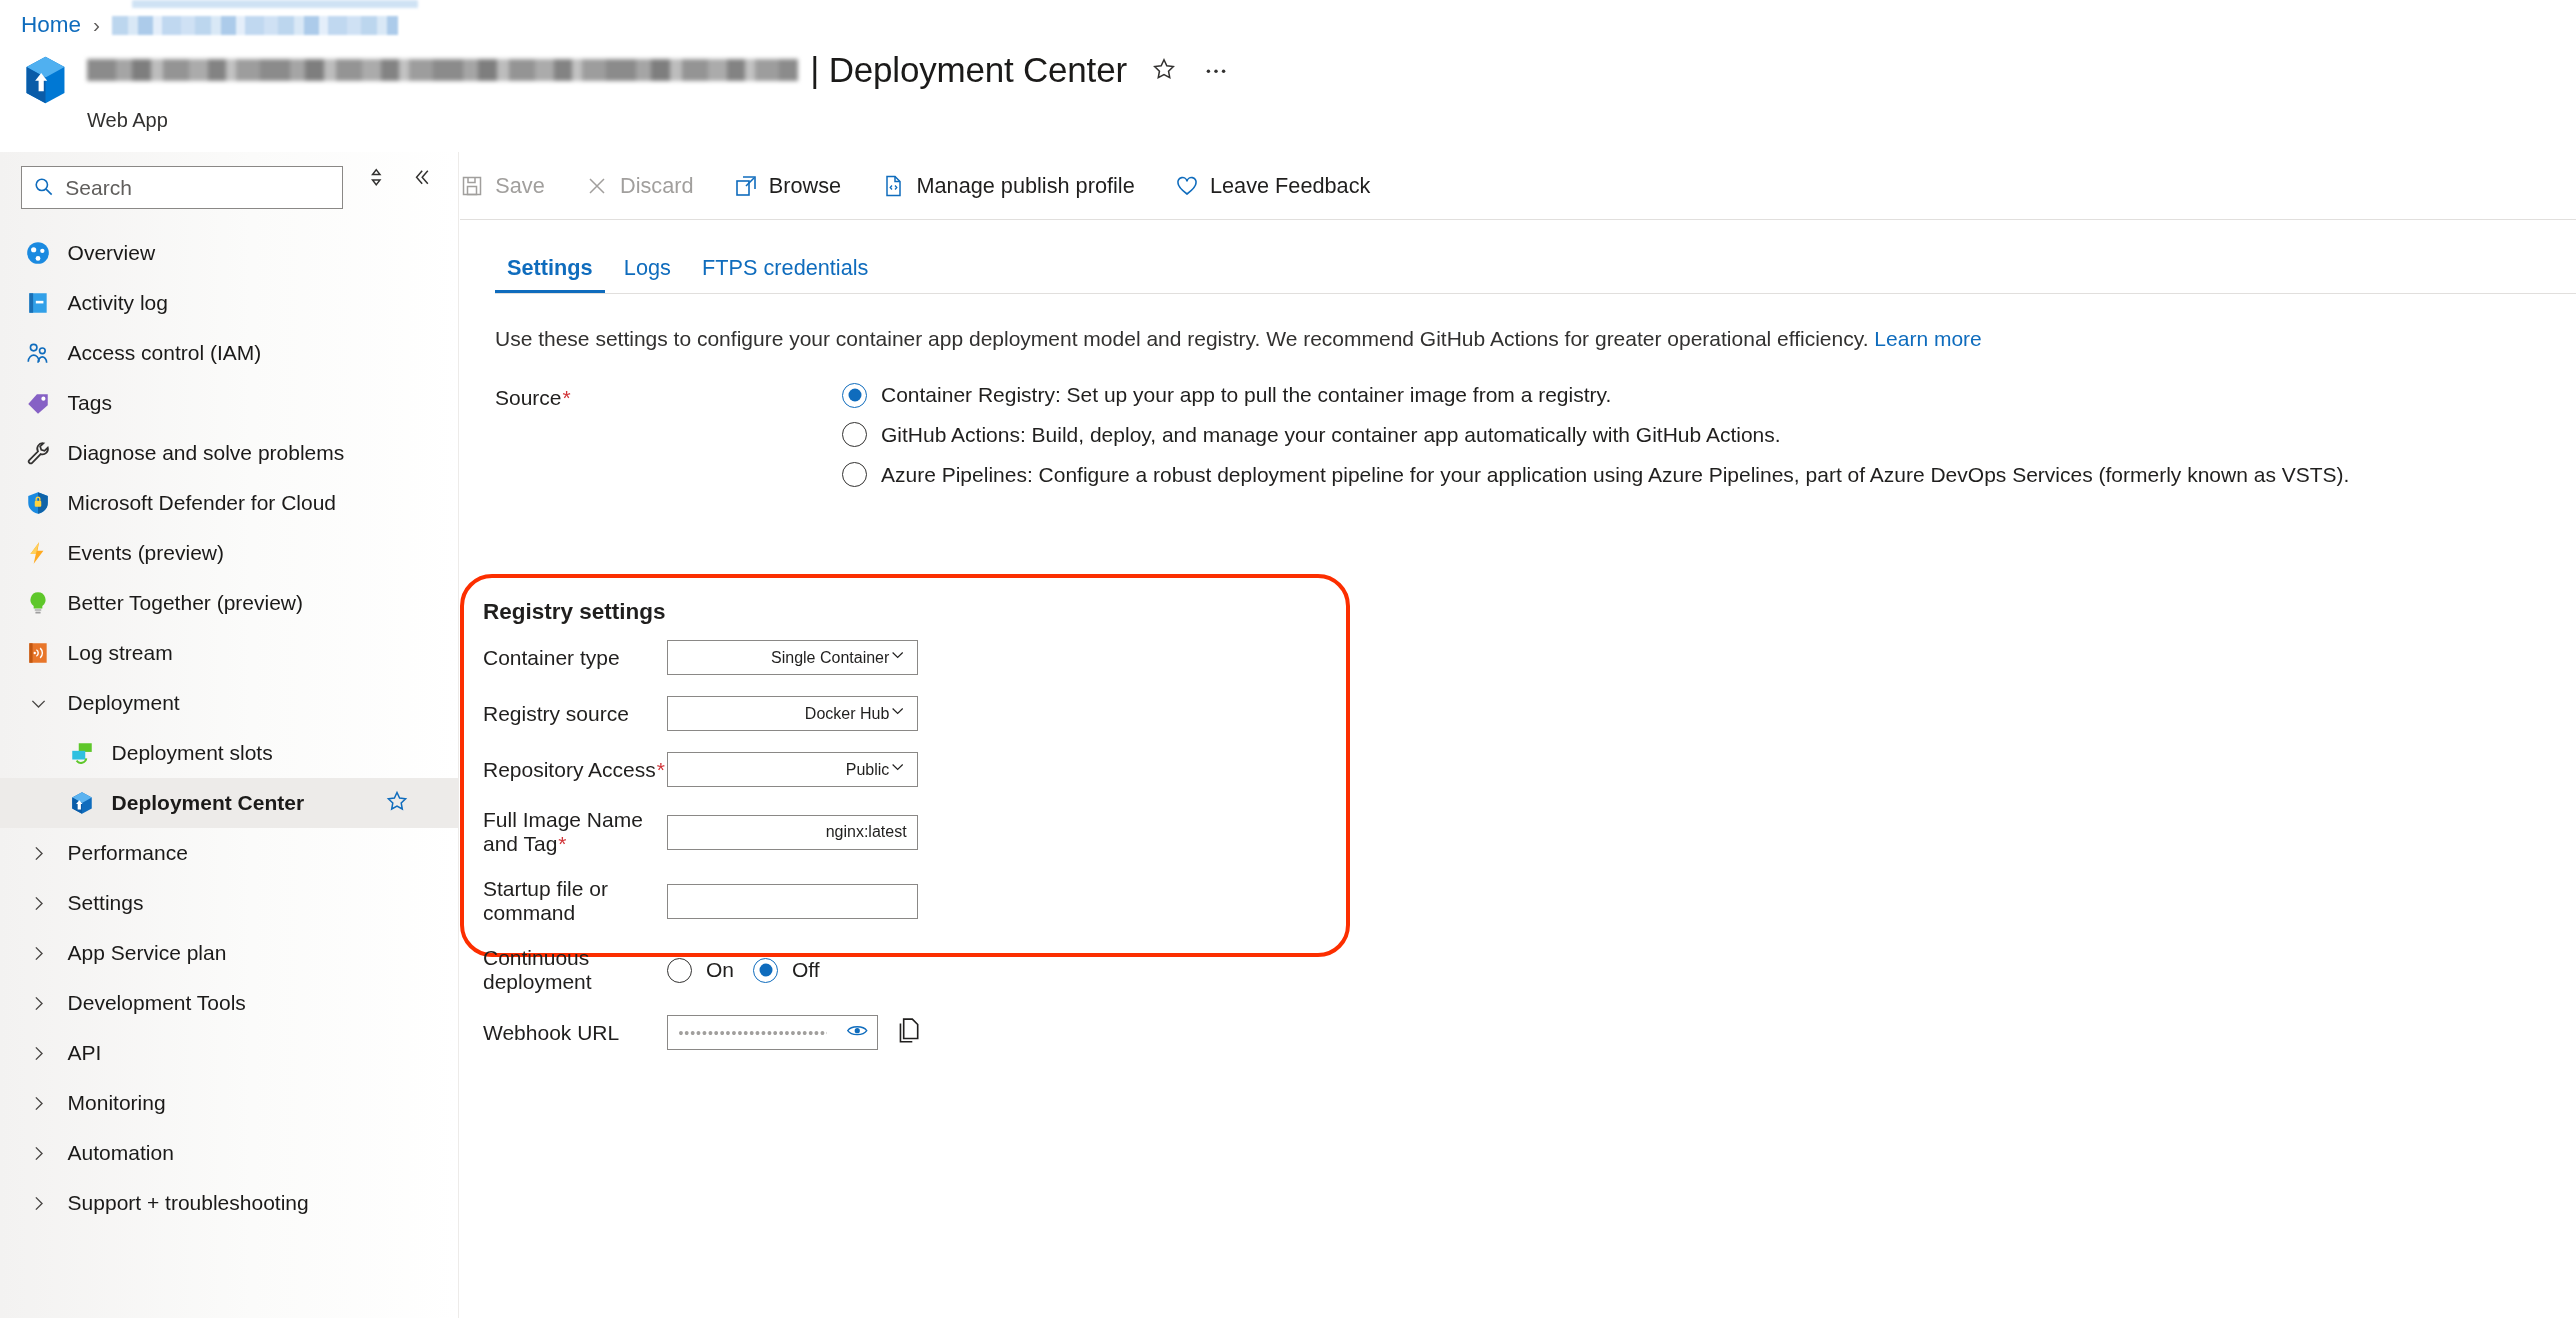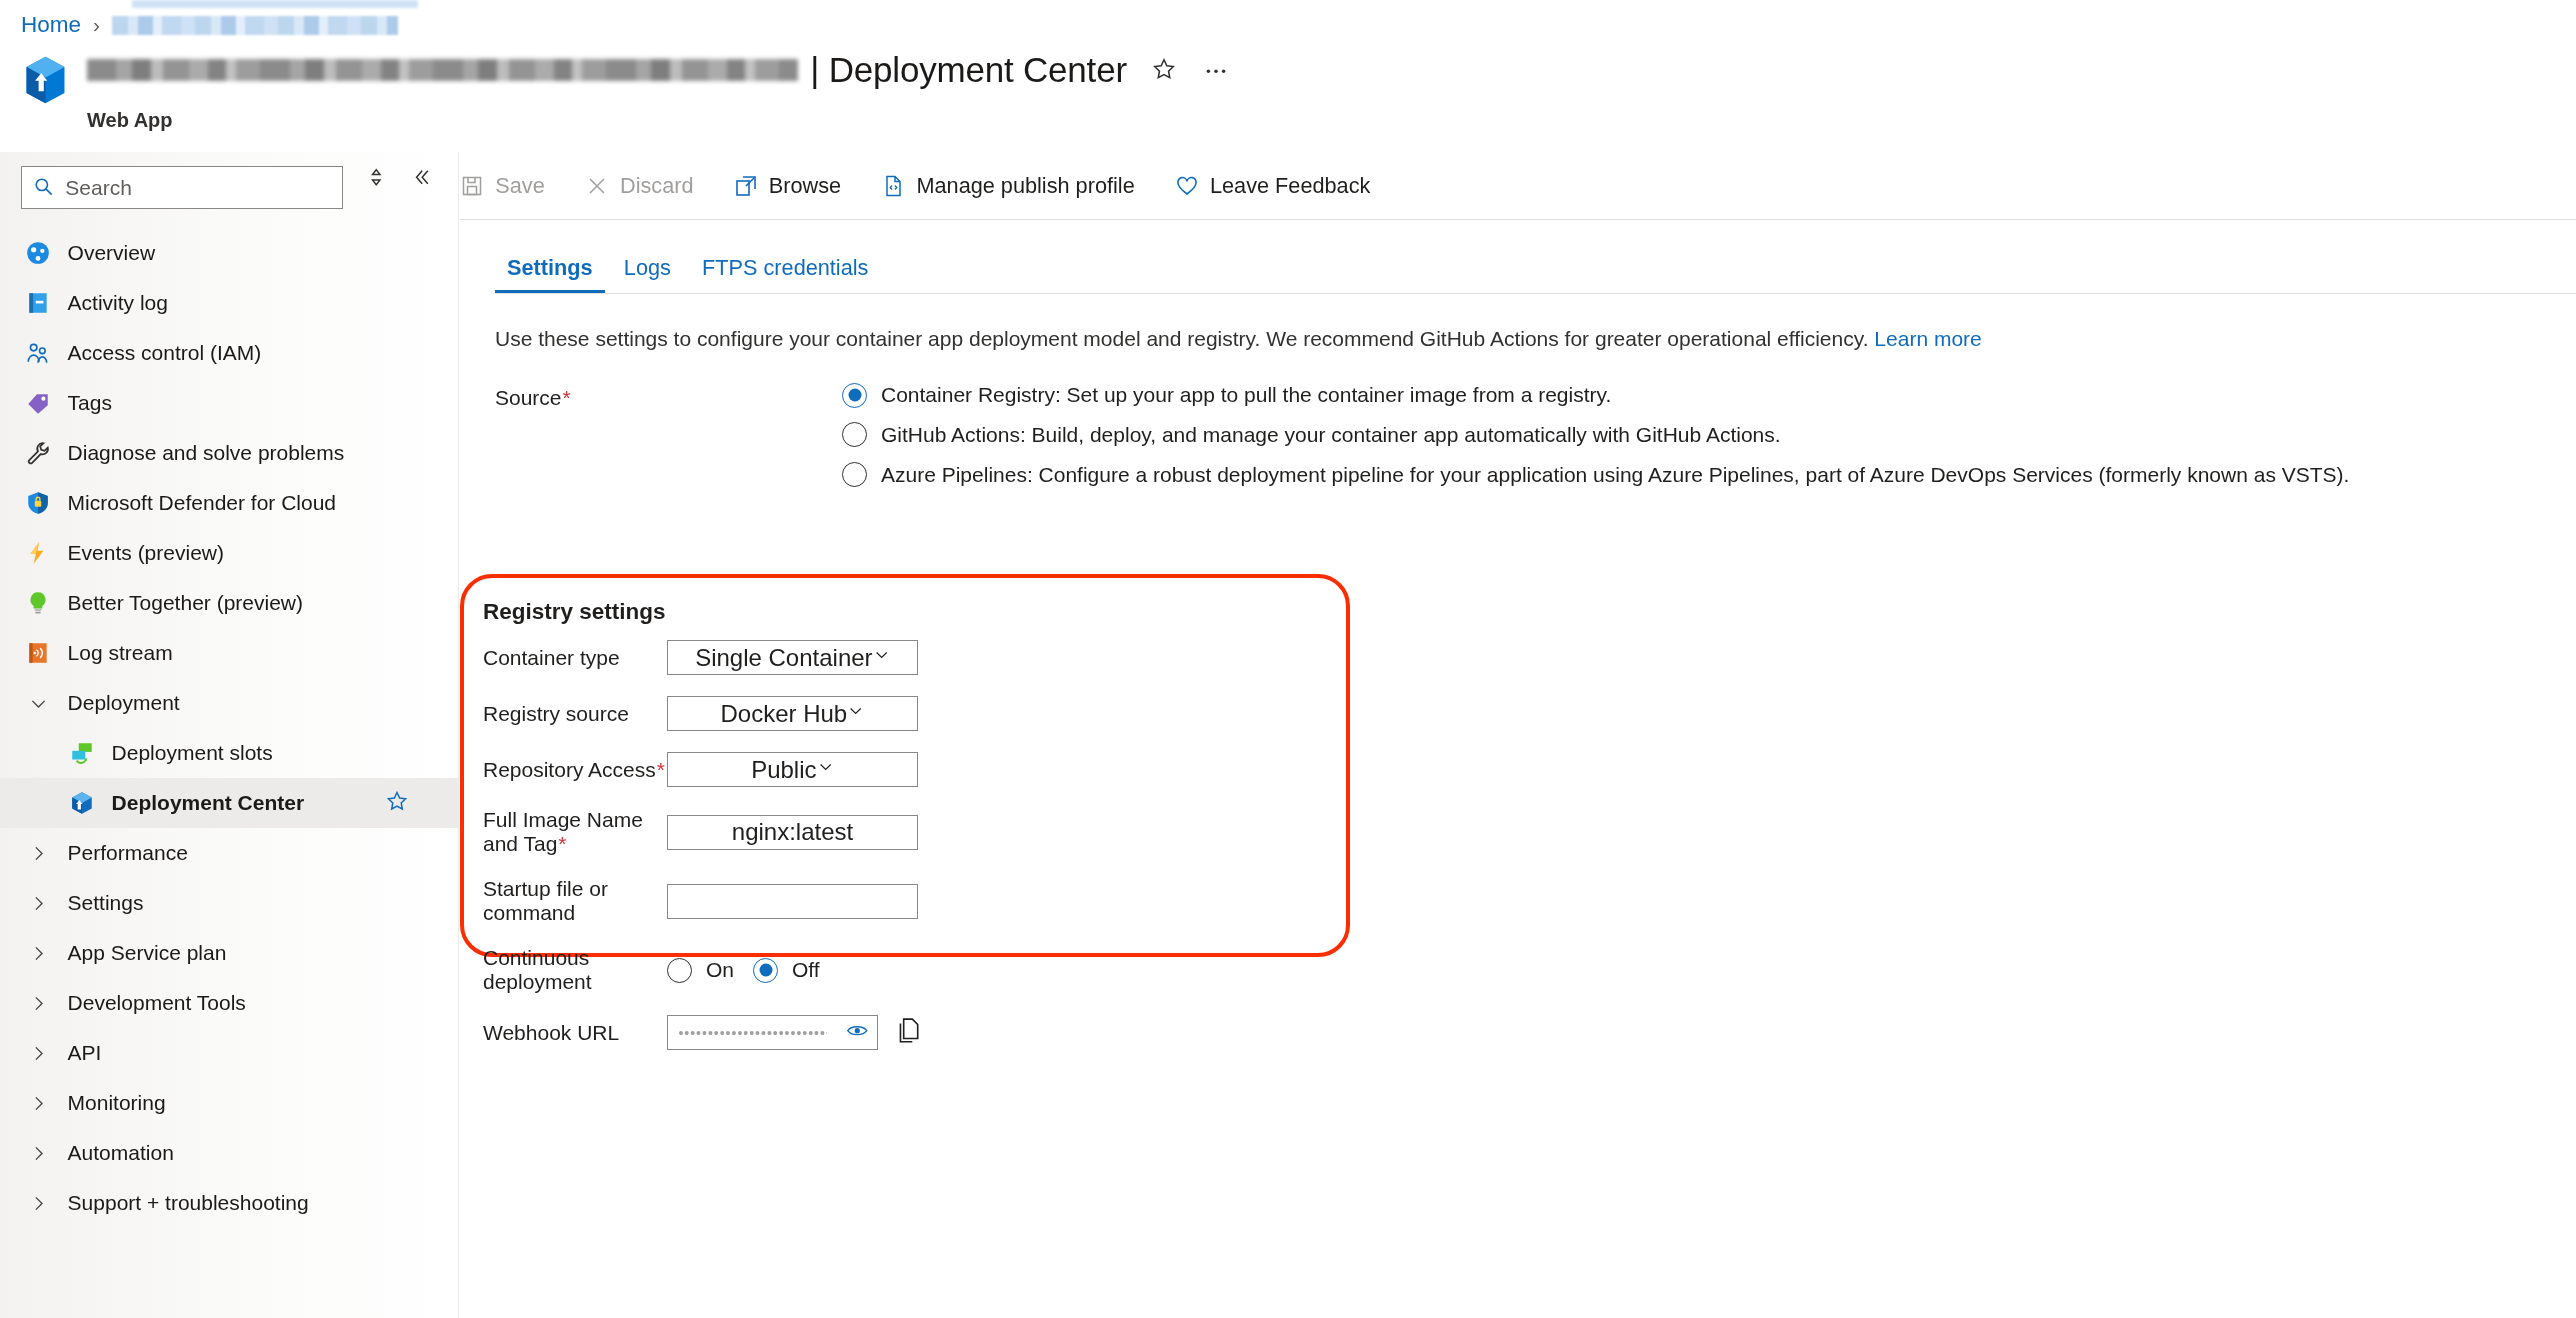--- a/index.html
+++ b/index.html
@@ -50,21 +50,21 @@
     margin-right: 12px;
   }
   .title-text {
     font-size: 35px; font-weight: 400; color: #1b1a19;
     white-space: nowrap; letter-spacing: -0.2px; text-align: right;
   }
   .title-icons { display: flex; align-items: center; gap: 26px; margin-left: 24px; }
   .ti { cursor: pointer; color: #323130; }
   .subtitle {
     position: absolute; left: 87px; top: 109px;
-    font-size: 20px; color: #323130; font-weight: bold;
+    font-size: 20px; color: #323130;
   }
 
   
   .sidebar {
     position: absolute; left: 0; top: 152px;
     width: 459px; height: 1167px;
     background: linear-gradient(90deg, #f3f2f1 0%, #fbfbfa 55%, #ffffff 100%);
     border-right: 0.9px solid #edebe9;
   }
   .search-row {
@@ -184,22 +184,22 @@
     padding-left: 19px; margin-top: 21px;
   }
   .reg-row.first { margin-top: 15px; }
   .reg-label {
     width: 184px; flex: 0 0 184px;
     font-size: 21px; color: #201f1e;
   }
   .ctl {
     width: 251px; height: 35px;
     border: 0.9px solid #8a8886; background: #fff;
-    display: flex; align-items: center; justify-content: center;
-    padding: 0 10.4px; font-size: 24px; color: #201f1e; cursor: pointer;
+    display: flex; align-items: center; justify-content: flex-end;
+    padding: 0 10.4px; font-size: 16px; color: #201f1e; cursor: pointer;
   }
   .ctl.input { cursor: text; }
   .ctl .chevd { color: #201f1e; font-size: 17.3px; }
   .webhook-wrap { display: flex; align-items: center; }
   .webhook-box {
     width: 211px; height: 35px; border: 0.9px solid #8a8886;
     display: flex; align-items: center; justify-content: space-between;
     padding: 0 8.7px 0 10.4px; background: #fff;
   }
   .dots {

